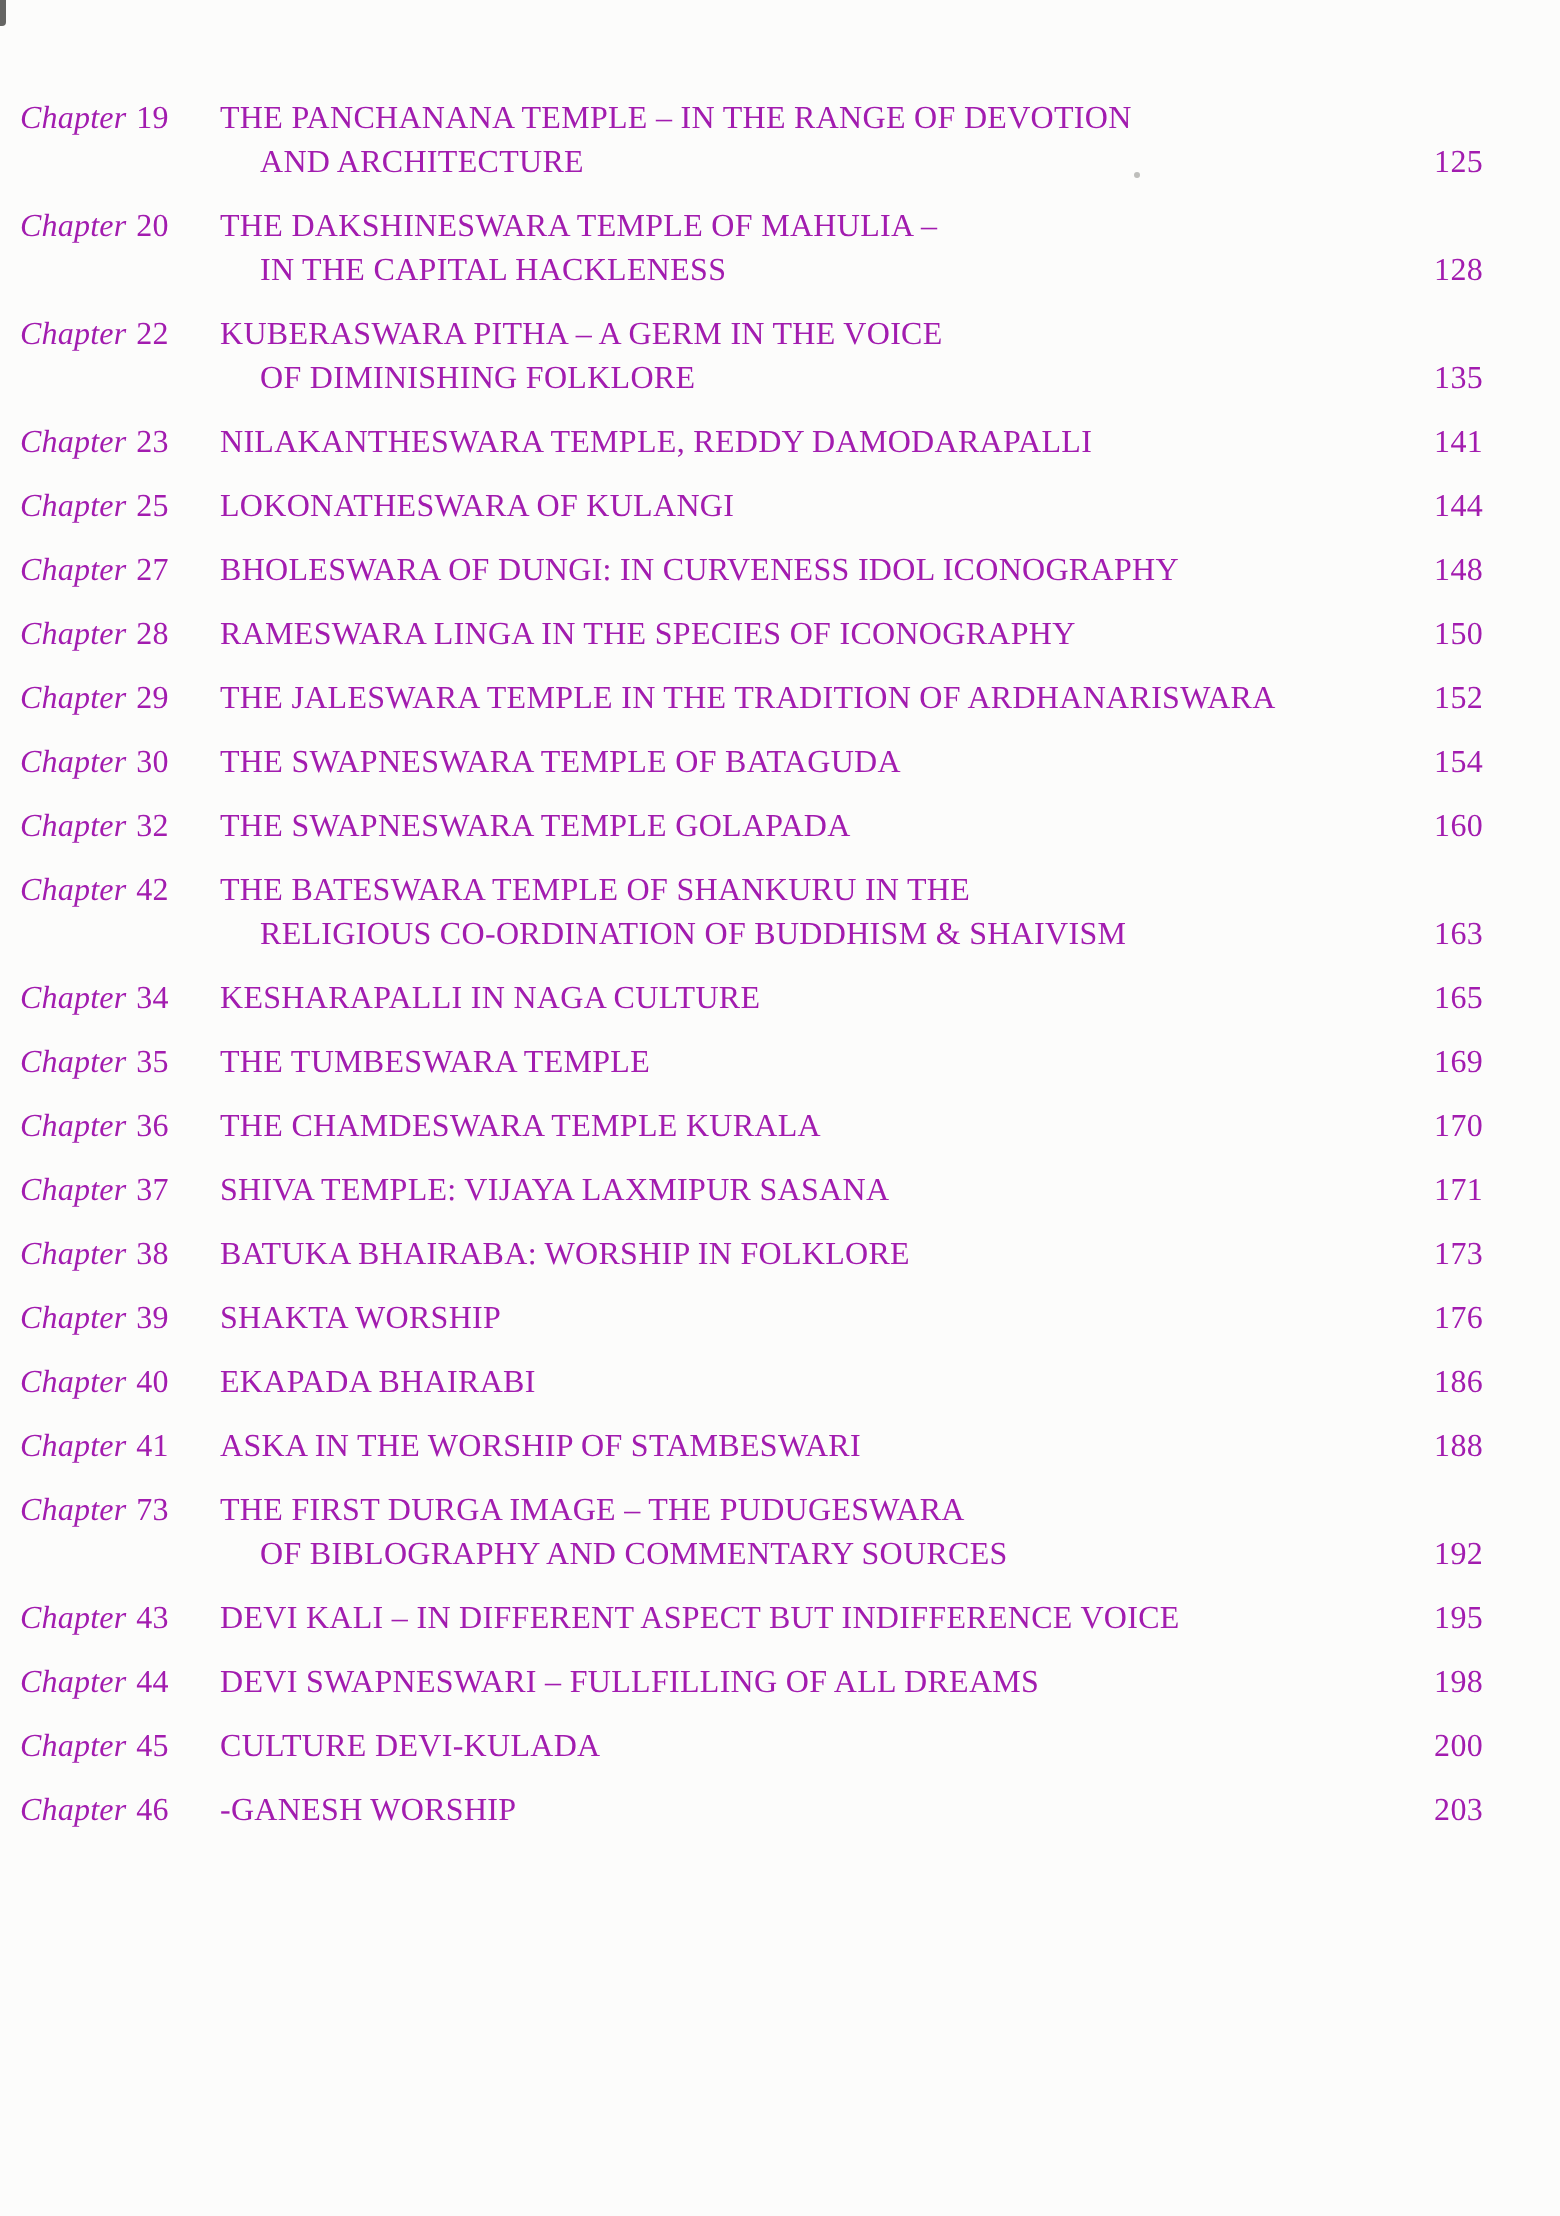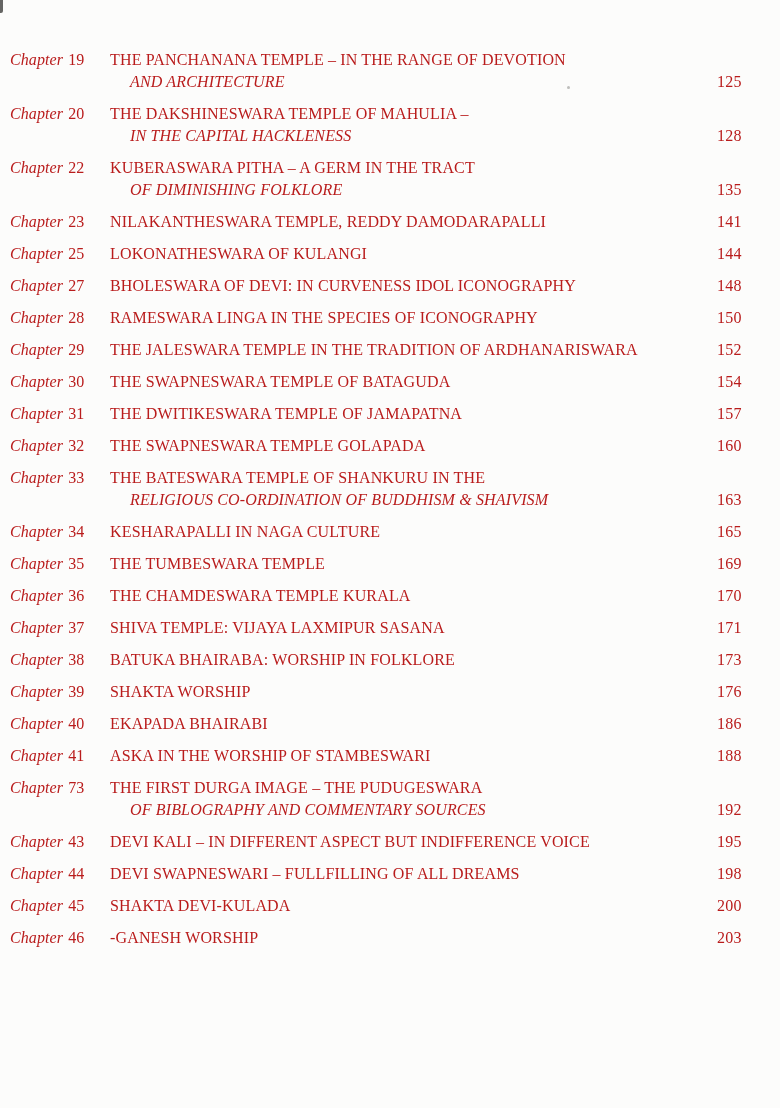--- a/index.html
+++ b/index.html
@@ -39,21 +39,21 @@
     left: 10px;
     top: 49px;
     right: 17px;
   }
   .entry {
     display: flex;
     align-items: flex-start;
     margin-bottom: 10px;
     font-size: 16px;
     line-height: 22px;
-    color: #b91c1c;
+    color: #a21caf;
   }
   .chap {
     flex: 0 0 100px;
     white-space: nowrap;
     letter-spacing: 0.1px;
   }
   .chap-word {
     font-style: italic;
   }
   .chap-num {
@@ -64,21 +64,20 @@
     flex: 1 1 auto;
     letter-spacing: 0.15px;
     min-width: 0;
   }
   .title .line {
     display: block;
     white-space: nowrap;
   }
   .title .line.cont {
     padding-left: 20px;
-    font-style: italic;
   }
   .page-num {
     flex: 0 0 46px;
     text-align: left;
     align-self: flex-end;
     letter-spacing: 0.2px;
   }
 </style>
 </head>
 <body>
@@ -102,21 +101,21 @@
         <span class="line">THE DAKSHINESWARA TEMPLE OF MAHULIA –</span>
         <span class="line cont">IN THE CAPITAL HACKLENESS</span>
       </span>
     <span class="page-num">128</span>
   </div>
 
 
   <div class="entry">
     <span class="chap"><em class="chap-word">Chapter</em><span class="chap-num">22</span></span>
     <span class="title">
-        <span class="line">KUBERASWARA PITHA – A GERM IN THE TRACT</span>
+        <span class="line">KUBERASWARA PITHA – A GERM IN THE VOICE</span>
         <span class="line cont">OF DIMINISHING FOLKLORE</span>
       </span>
     <span class="page-num">135</span>
   </div>
 
   <div class="entry">
     <span class="chap"><em class="chap-word">Chapter</em><span class="chap-num">23</span></span>
     <span class="title">
         <span class="line">NILAKANTHESWARA TEMPLE, REDDY DAMODARAPALLI</span>
       </span>
@@ -129,21 +128,21 @@
     <span class="title">
         <span class="line">LOKONATHESWARA OF KULANGI</span>
       </span>
     <span class="page-num">144</span>
   </div>
 
 
   <div class="entry">
     <span class="chap"><em class="chap-word">Chapter</em><span class="chap-num">27</span></span>
     <span class="title">
-        <span class="line">BHOLESWARA OF DEVI: IN CURVENESS IDOL ICONOGRAPHY</span>
+        <span class="line">BHOLESWARA OF DUNGI: IN CURVENESS IDOL ICONOGRAPHY</span>
       </span>
     <span class="page-num">148</span>
   </div>
 
   <div class="entry">
     <span class="chap"><em class="chap-word">Chapter</em><span class="chap-num">28</span></span>
     <span class="title">
         <span class="line">RAMESWARA LINGA IN THE SPECIES OF ICONOGRAPHY</span>
       </span>
     <span class="page-num">150</span>
@@ -158,38 +157,31 @@
   </div>
 
   <div class="entry">
     <span class="chap"><em class="chap-word">Chapter</em><span class="chap-num">30</span></span>
     <span class="title">
         <span class="line">THE SWAPNESWARA TEMPLE OF BATAGUDA</span>
       </span>
     <span class="page-num">154</span>
   </div>
 
-  <div class="entry">
-    <span class="chap"><em class="chap-word">Chapter</em><span class="chap-num">31</span></span>
-    <span class="title">
-        <span class="line">THE DWITIKESWARA TEMPLE OF JAMAPATNA</span>
-      </span>
-    <span class="page-num">157</span>
-  </div>
 
   <div class="entry">
     <span class="chap"><em class="chap-word">Chapter</em><span class="chap-num">32</span></span>
     <span class="title">
         <span class="line">THE SWAPNESWARA TEMPLE GOLAPADA</span>
       </span>
     <span class="page-num">160</span>
   </div>
 
   <div class="entry">
-    <span class="chap"><em class="chap-word">Chapter</em><span class="chap-num">33</span></span>
+    <span class="chap"><em class="chap-word">Chapter</em><span class="chap-num">42</span></span>
     <span class="title">
         <span class="line">THE BATESWARA TEMPLE OF SHANKURU IN THE</span>
         <span class="line cont">RELIGIOUS CO-ORDINATION OF BUDDHISM &amp; SHAIVISM</span>
       </span>
     <span class="page-num">163</span>
   </div>
 
   <div class="entry">
     <span class="chap"><em class="chap-word">Chapter</em><span class="chap-num">34</span></span>
     <span class="title">
@@ -275,21 +267,21 @@
     <span class="chap"><em class="chap-word">Chapter</em><span class="chap-num">44</span></span>
     <span class="title">
         <span class="line">DEVI SWAPNESWARI – FULLFILLING OF ALL DREAMS</span>
       </span>
     <span class="page-num">198</span>
   </div>
 
   <div class="entry">
     <span class="chap"><em class="chap-word">Chapter</em><span class="chap-num">45</span></span>
     <span class="title">
-        <span class="line">SHAKTA DEVI-KULADA</span>
+        <span class="line">CULTURE DEVI-KULADA</span>
       </span>
     <span class="page-num">200</span>
   </div>
 
   <div class="entry">
     <span class="chap"><em class="chap-word">Chapter</em><span class="chap-num">46</span></span>
     <span class="title">
         <span class="line">-GANESH WORSHIP</span>
       </span>
     <span class="page-num">203</span>

